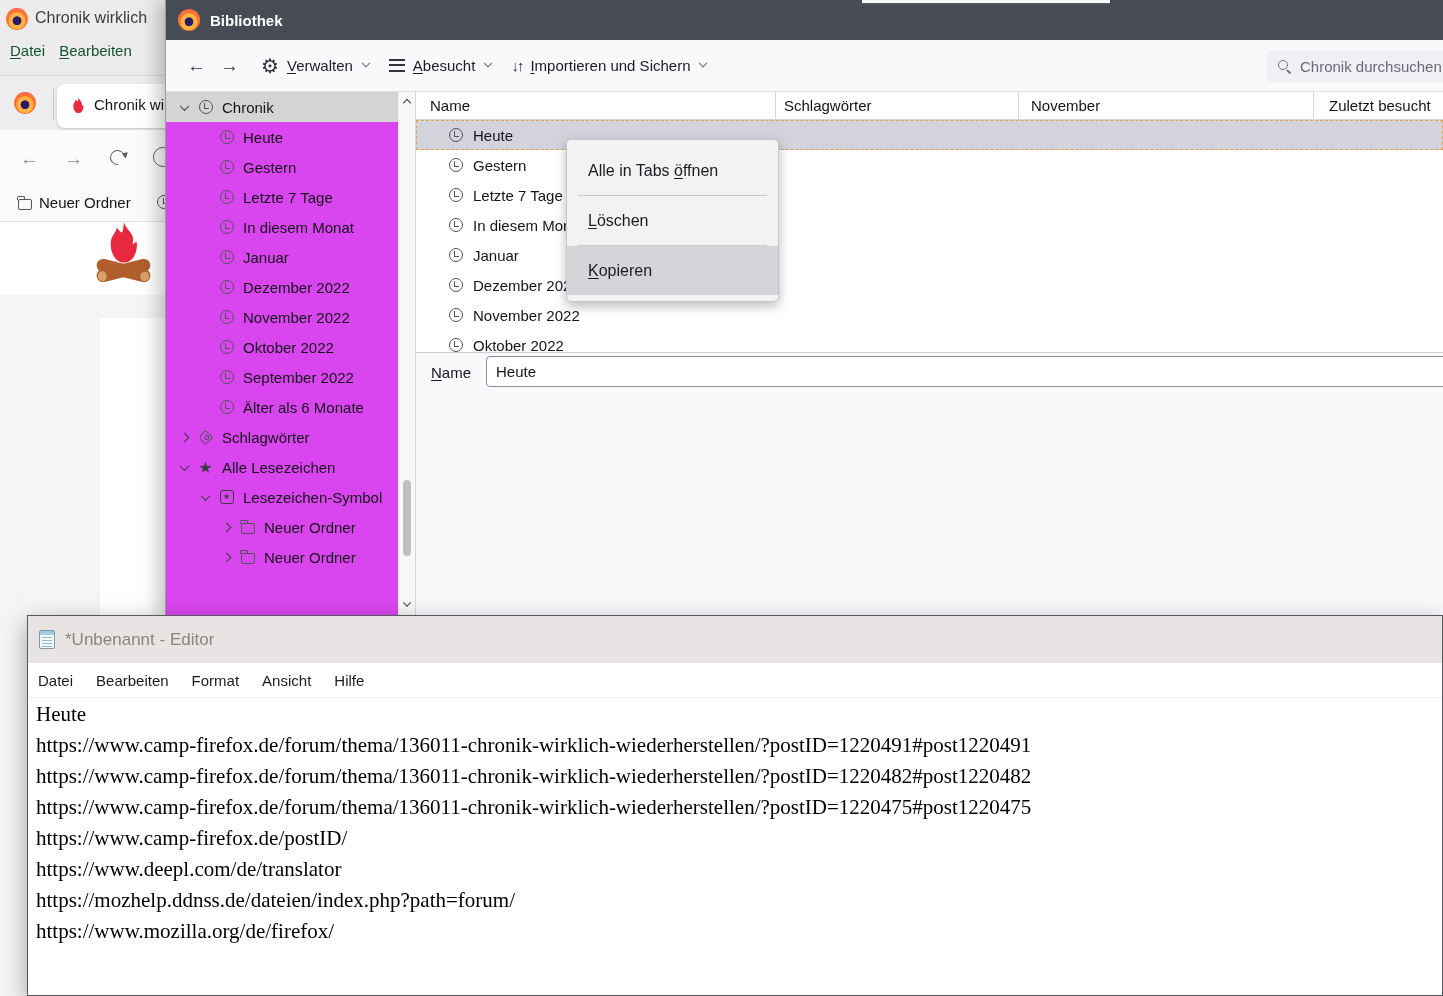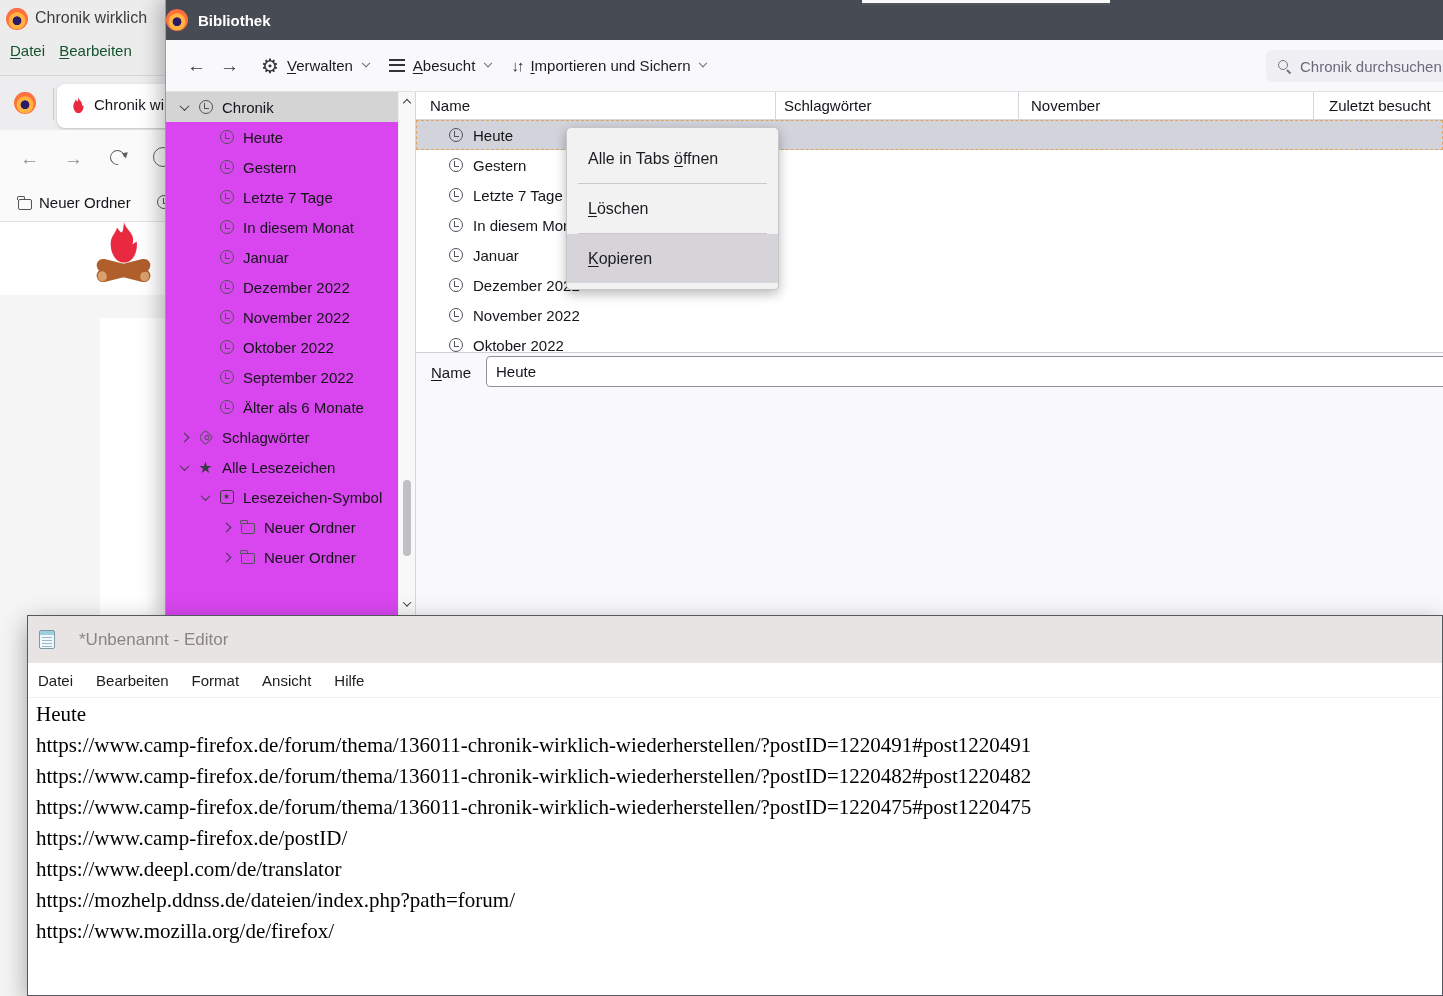--- a/index.html
+++ b/index.html
@@ -105,21 +105,21 @@
   .logo .log.b::after { right:auto; left:1px; }
 
   
   #topstrip { position:absolute; left:862px; top:0; width:248px; height:5px; background:#fafafa;
               border-bottom:2px solid #53565c; z-index:30; }
 
   
   #libwin { position:absolute; left:165px; top:0; width:1278px; height:620px; background:#fff; z-index:20;
             border-left:1px solid #9a9aa0; box-shadow:-6px 0 18px rgba(0,0,0,.25); }
   #libwin .titlebar { position:absolute; left:0; top:0; width:100%; height:40px; background:#474c54;
-            display:flex; align-items:center; padding-left:0; }
+            display:flex; align-items:center; padding-left:12px; }
   #libwin .titlebar .wtitle { color:#fff; font-size:15px; font-weight:bold; margin-left:10px; }
   #libwin .toolbar { position:absolute; left:0; top:40px; width:100%; height:52px; background:#f9f9fb;
             border-bottom:1px solid #e1e1e6; display:flex; align-items:center; padding-left:21px; font-size:15px; }
   #libwin .toolbar .grp { display:flex; align-items:center; gap:8px; margin-left:22px; color:#1b1b22; }
   #libwin .toolbar .caret { width:6px; height:6px; border-right:1.4px solid #6b6b74; border-bottom:1.4px solid #6b6b74;
             transform:rotate(45deg) translate(-2px,-2px); margin-left:2px; }
   .searchbox { position:absolute; left:1100px; top:10px; width:210px; height:32px; }
   .searchbox input { width:100%; height:100%; background:#f0f0f4; border:none; border-radius:6px;
             padding-left:34px; font-size:15px; color:#5b5b66; font-family:"Liberation Sans",sans-serif; outline:none; }
   .searchbox input::placeholder { color:#69697a; opacity:1; }
@@ -153,31 +153,31 @@
   .lrow .ico-slot { width:19px; margin-right:8px; display:flex; justify-content:center; color:#52525a; }
   .lrow.selected { background:#d2d3db; outline:1px dashed #dca45f; outline-offset:-1px; }
 
   
   .detail { position:absolute; left:0; right:0; top:260px; bottom:0; background:#f9f9fb; border-top:1px solid #cfcfd4; }
   .detail .nlabel { position:absolute; left:15px; top:11px; font-size:15px; color:#15141a; }
   .detail input { position:absolute; left:70px; top:3px; right:-5px; height:31px; border:1px solid #8f8f9d; border-radius:4px;
                   background:#fff; font-size:15px; font-family:"Liberation Sans",sans-serif; color:#15141a; padding-left:9px; outline:none; }
 
   
-  #ctxmenu { position:absolute; left:566px; top:127px; width:213px; height:163px; background:#f3f2f2;
+  #ctxmenu { position:absolute; left:566px; top:139px; width:213px; height:163px; background:#f3f2f2;
              border:1px solid #c6c6c6; border-radius:5px; box-shadow:0 4px 12px rgba(0,0,0,.28);
              z-index:35; padding:6px 0; font-size:16px; color:#1b1b22; overflow:hidden; }
   #ctxmenu .mitem { height:49px; display:flex; align-items:center; padding-left:21px; }
   #ctxmenu .msep { border-top:1px solid #c9c9cb; margin:0 11px; }
   #ctxmenu .mitem.hl { background:#d6d4d8; }
 
   
   #notepad { position:absolute; left:27px; top:615px; width:1416px; height:381px; background:#fff;
              border:1px solid #55585e; z-index:40; box-shadow:0 8px 24px rgba(0,0,0,.35); }
-  #notepad .ntitle { height:47px; background:#e7e4e3; display:flex; align-items:center; padding-left:11px;gap:14px; }
+  #notepad .ntitle { height:47px; background:#e7e4e3; display:flex; align-items:center; padding-left:11px; }
   #notepad .ntitle .ttext { margin-left:10px; font-size:17px; color:#8a8580; }
   #notepad .nmenu { height:35px; display:flex; align-items:center; gap:23px; padding-left:10px;
              font-size:15px; color:#1c1c1c; border-bottom:1px solid #f0f0f0; background:#fff; }
   #notepad .ncontent { padding:1px 4px 0 8px; font-family:"Liberation Serif", serif; font-size:21px;
              line-height:31px; color:#000; white-space:nowrap; overflow:hidden; }
 </style>
 </head>
 <body>
 
 <div id="stage">

